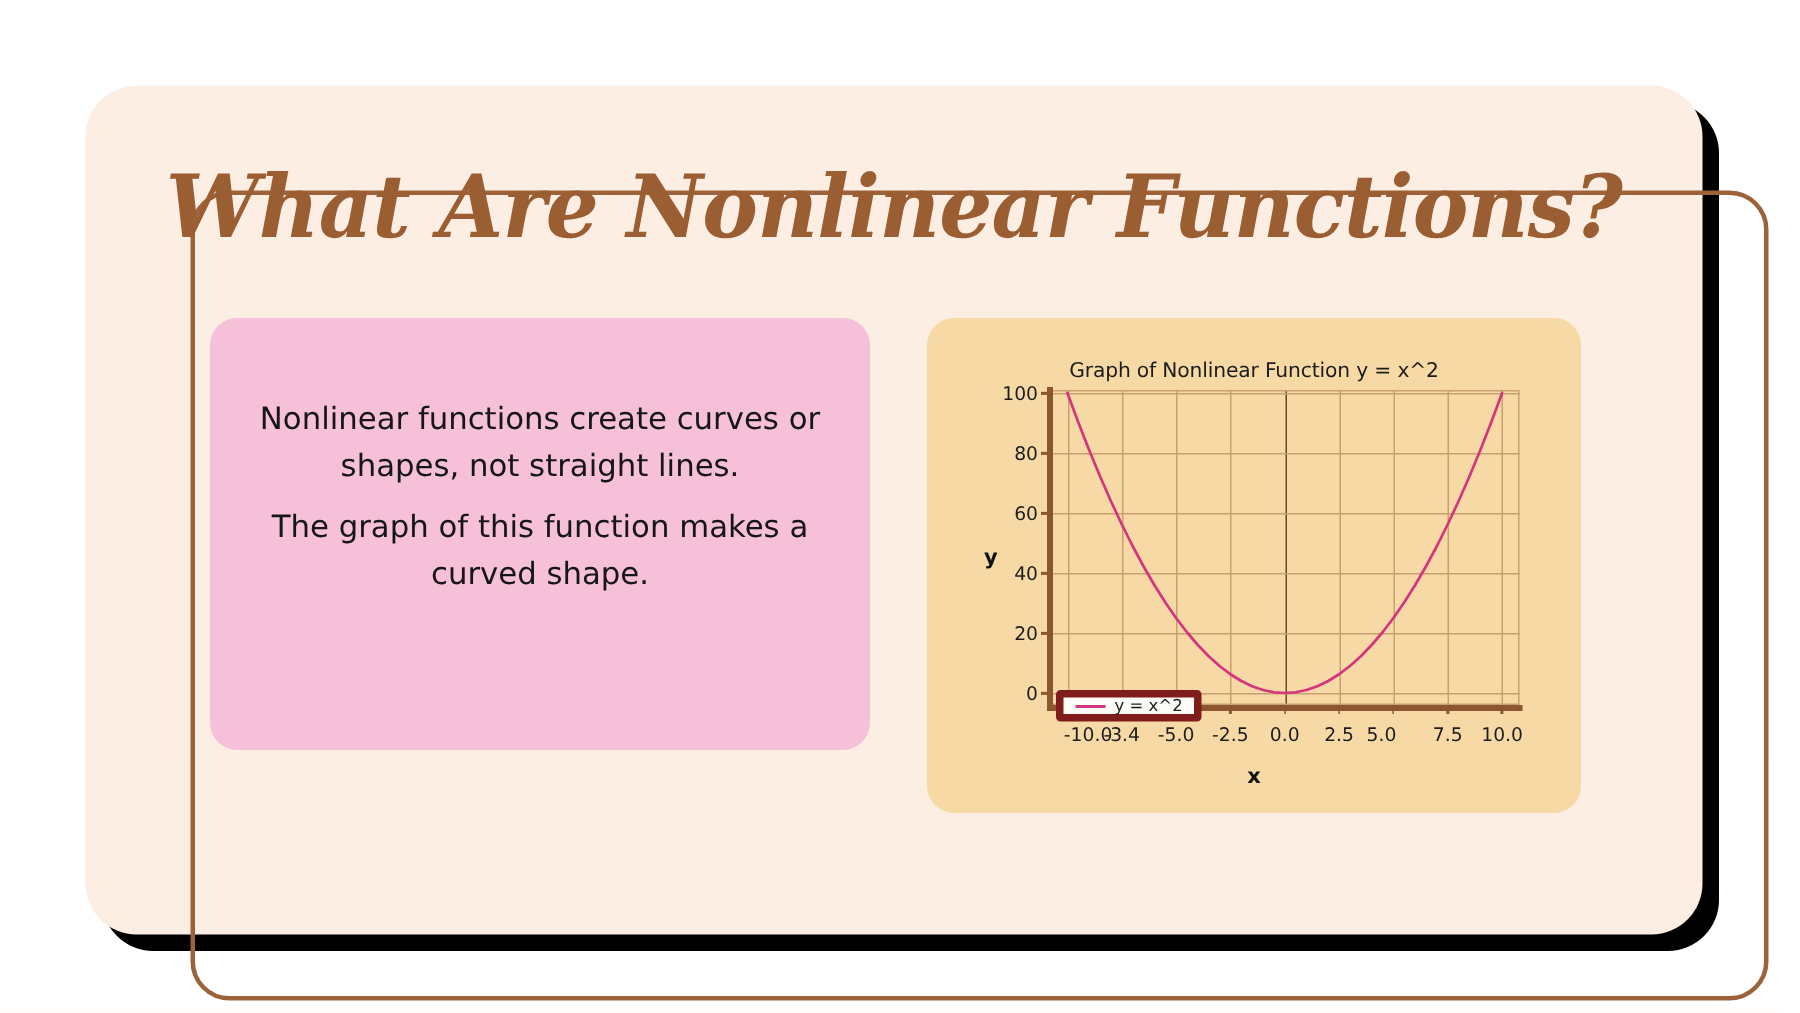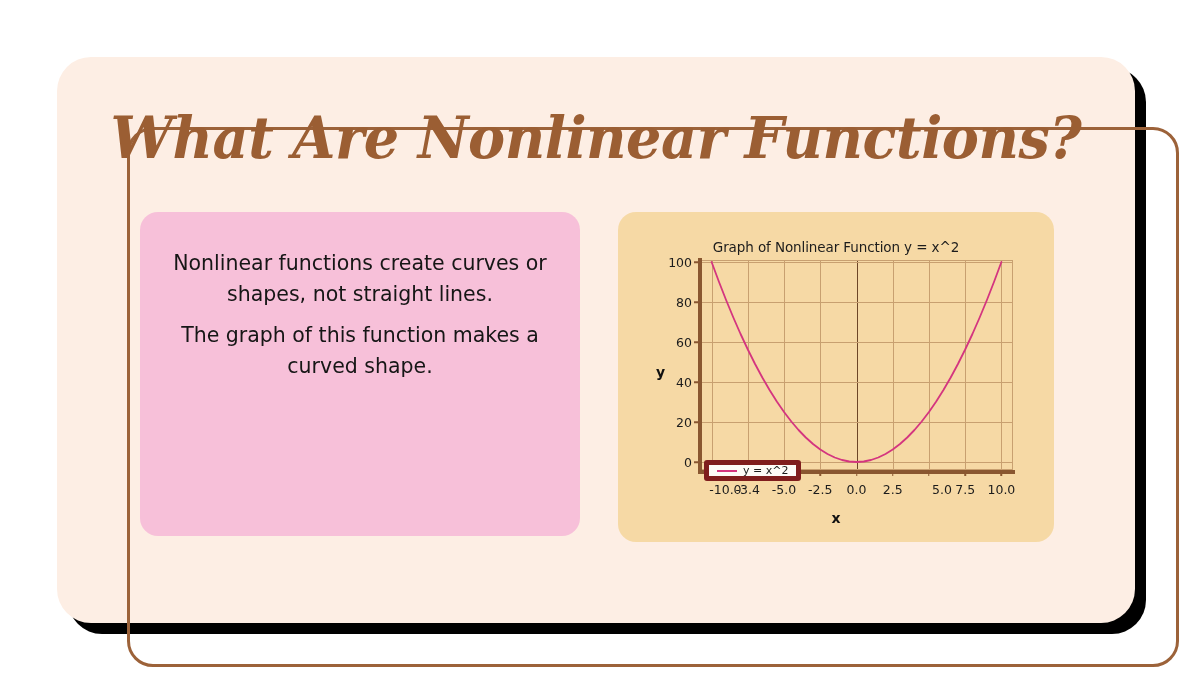--- a/index.html
+++ b/index.html
@@ -63,25 +63,25 @@
     white-space: nowrap;
     transform: scaleX(0.96);
   }
 
   
   #text-panel {
     position: absolute;
     left: 140px;
     top: 212px;
     width: 440px;
-    height: 324px;
+    height: 288px;
     background: #f7c0d9;
     border-radius: 18px;
     box-sizing: border-box;
-    padding: 36px 26px 0 26px;
+    padding: 52px 26px 0 26px;
   }
   .body-para {
     text-align: center;
     font-size: 20.5px;
     line-height: 31px;
     color: #161616;
     margin: 0 0 10px 0;
     font-family: "DejaVu Sans", "Liberation Sans", sans-serif;
   }
 
@@ -287,21 +287,21 @@
       <div class="xtick-label" style="left: 129.819px; top: 270px;">-3.4</div>
       <div class="xtick-mark" style="left: 129.819px; top: 258px;"></div>
       <div class="xtick-label" style="left: 166.046px; top: 270px;">-5.0</div>
       <div class="xtick-mark" style="left: 166.046px; top: 258px;"></div>
       <div class="xtick-label" style="left: 202.273px; top: 270px;">-2.5</div>
       <div class="xtick-mark" style="left: 202.273px; top: 258px;"></div>
       <div class="xtick-label" style="left: 238.5px; top: 270px;">0.0</div>
       <div class="xtick-mark" style="left: 238.5px; top: 258px;"></div>
       <div class="xtick-label" style="left: 274.727px; top: 270px;">2.5</div>
       <div class="xtick-mark" style="left: 274.727px; top: 258px;"></div>
-      <div class="xtick-label" style="left: 324px; top: 270px;">5.0</div>
+      <div class="xtick-label" style="left: 303px; top: 270px;">5.0</div>
       <div class="xtick-mark" style="left: 310.954px; top: 258px;"></div>
       <div class="xtick-label" style="left: 347.181px; top: 270px;">7.5</div>
       <div class="xtick-mark" style="left: 347.181px; top: 258px;"></div>
       <div class="xtick-label" style="left: 383.407px; top: 270px;">10.0</div>
       <div class="xtick-mark" style="left: 383.407px; top: 258px;"></div>
     </div>
 
   <div id="ylabel">y</div>
   <div id="xlabel">x</div>
 

